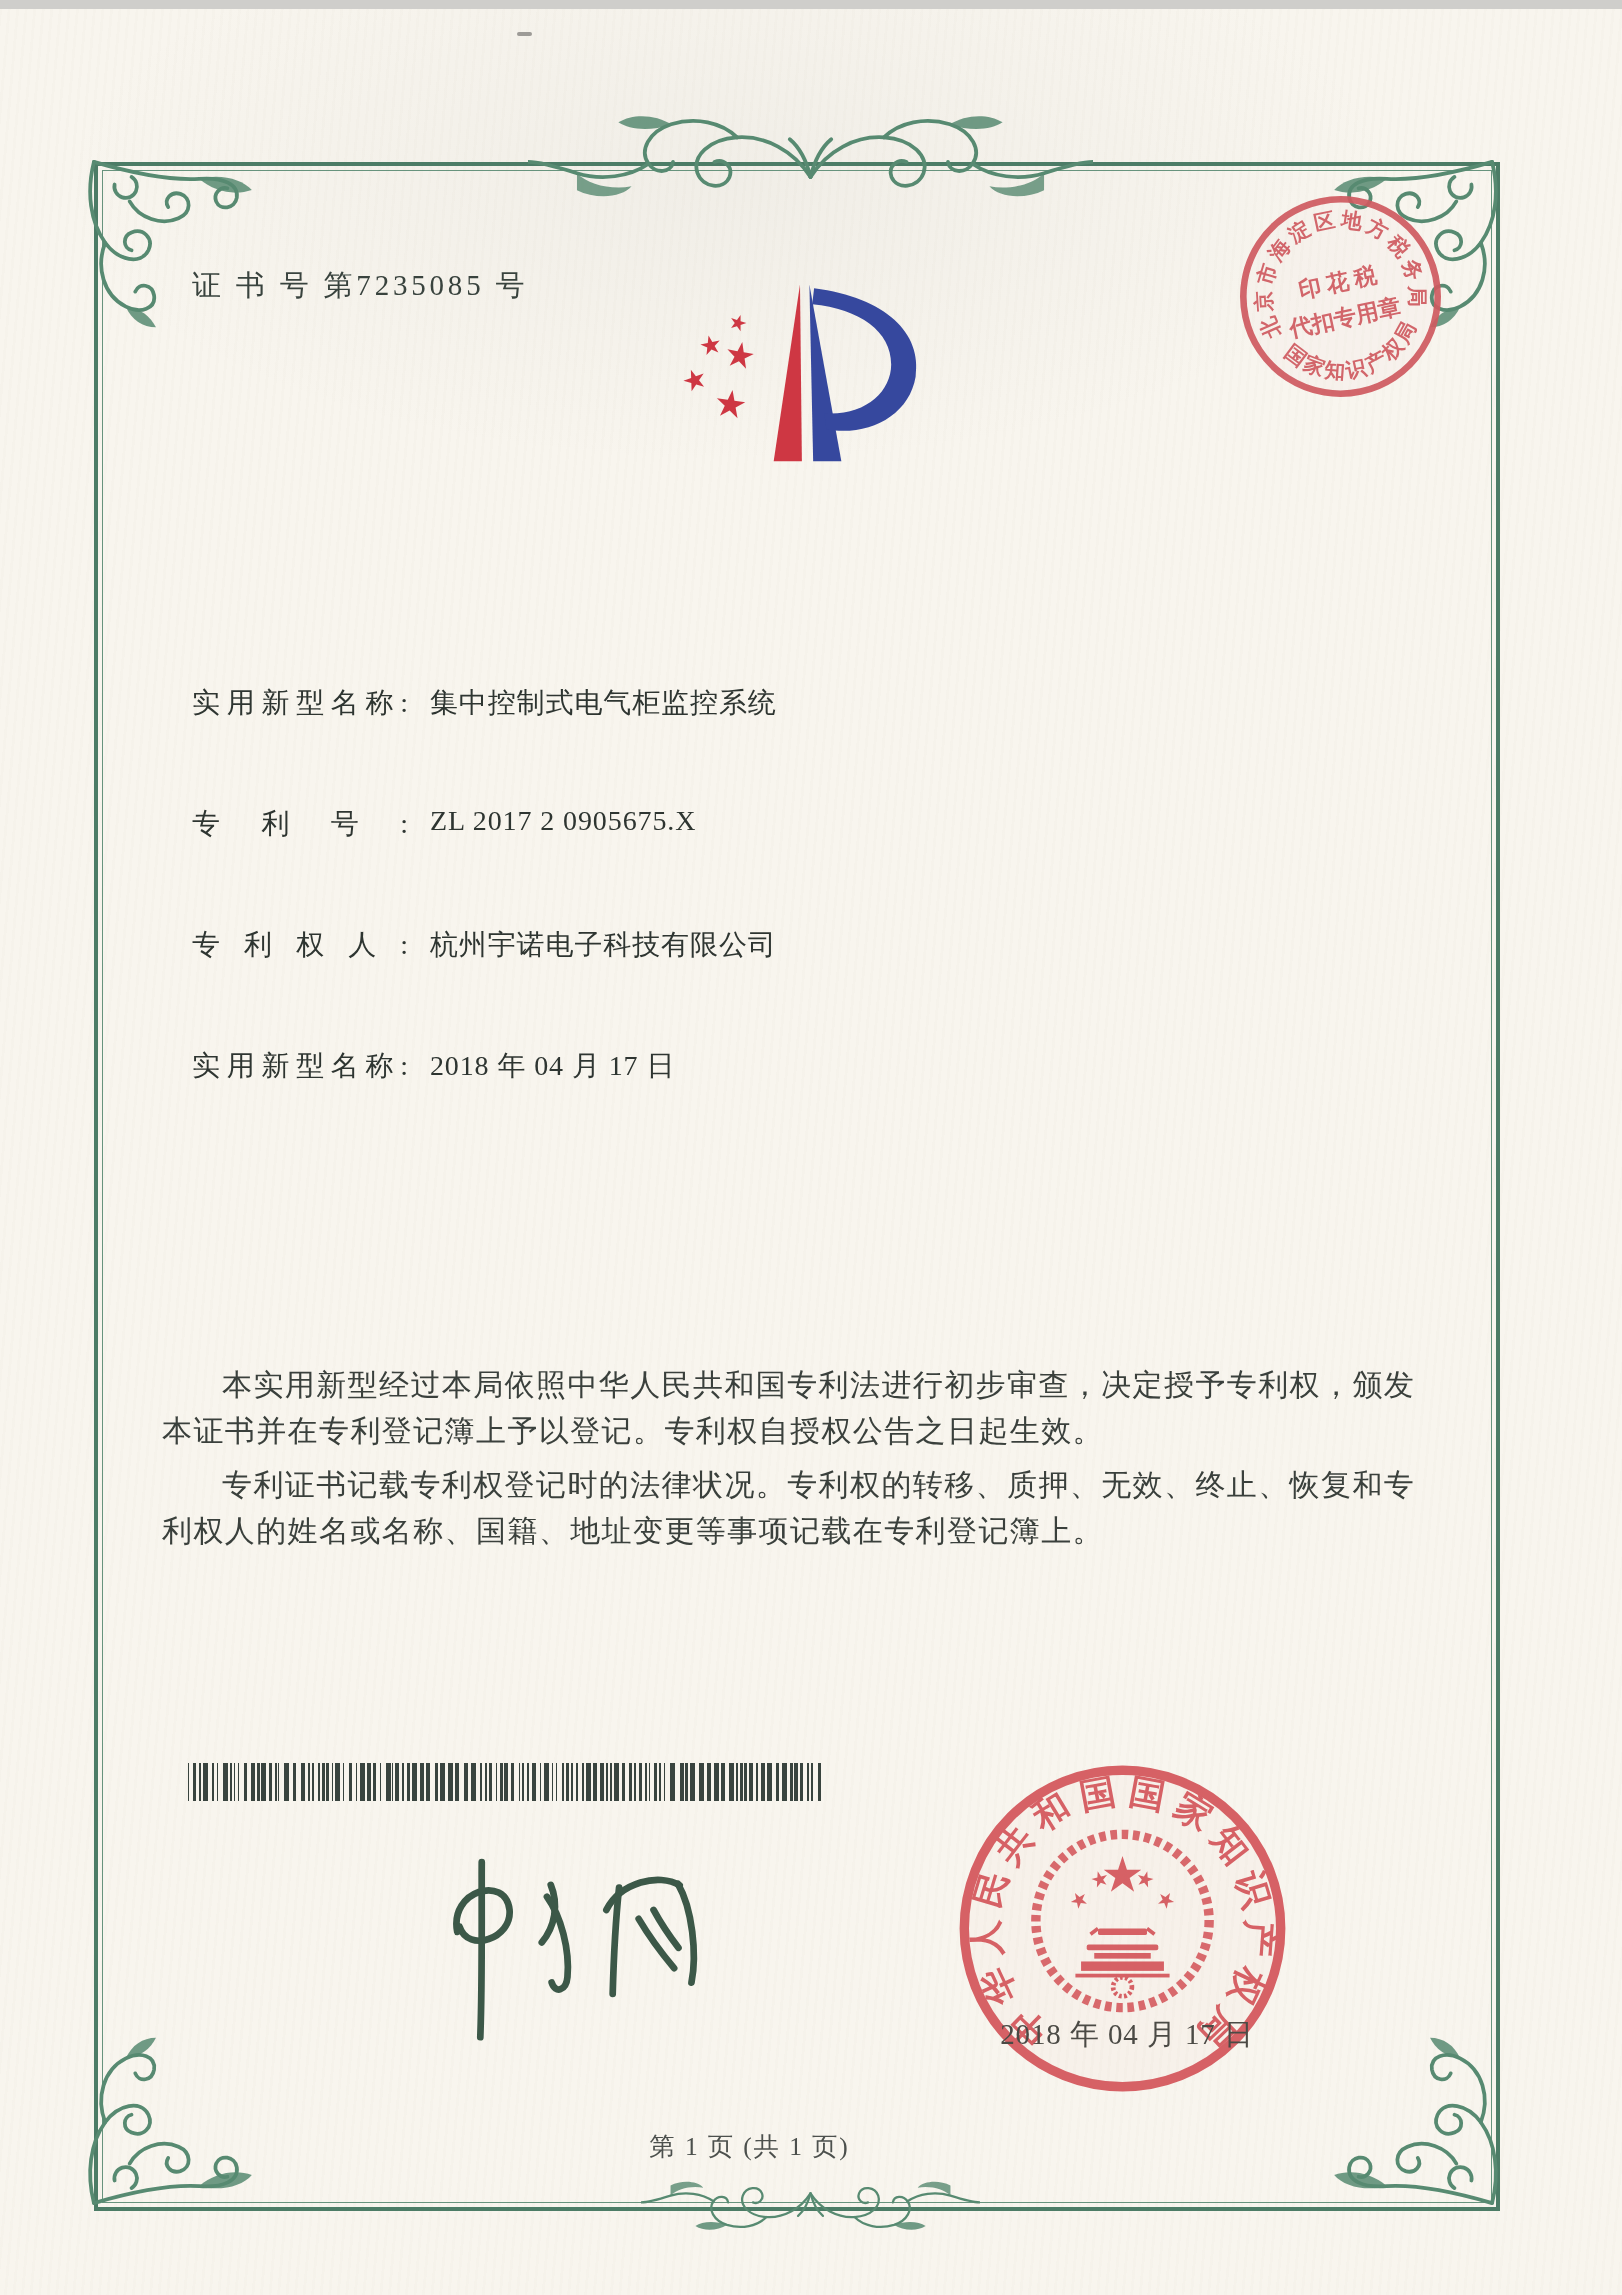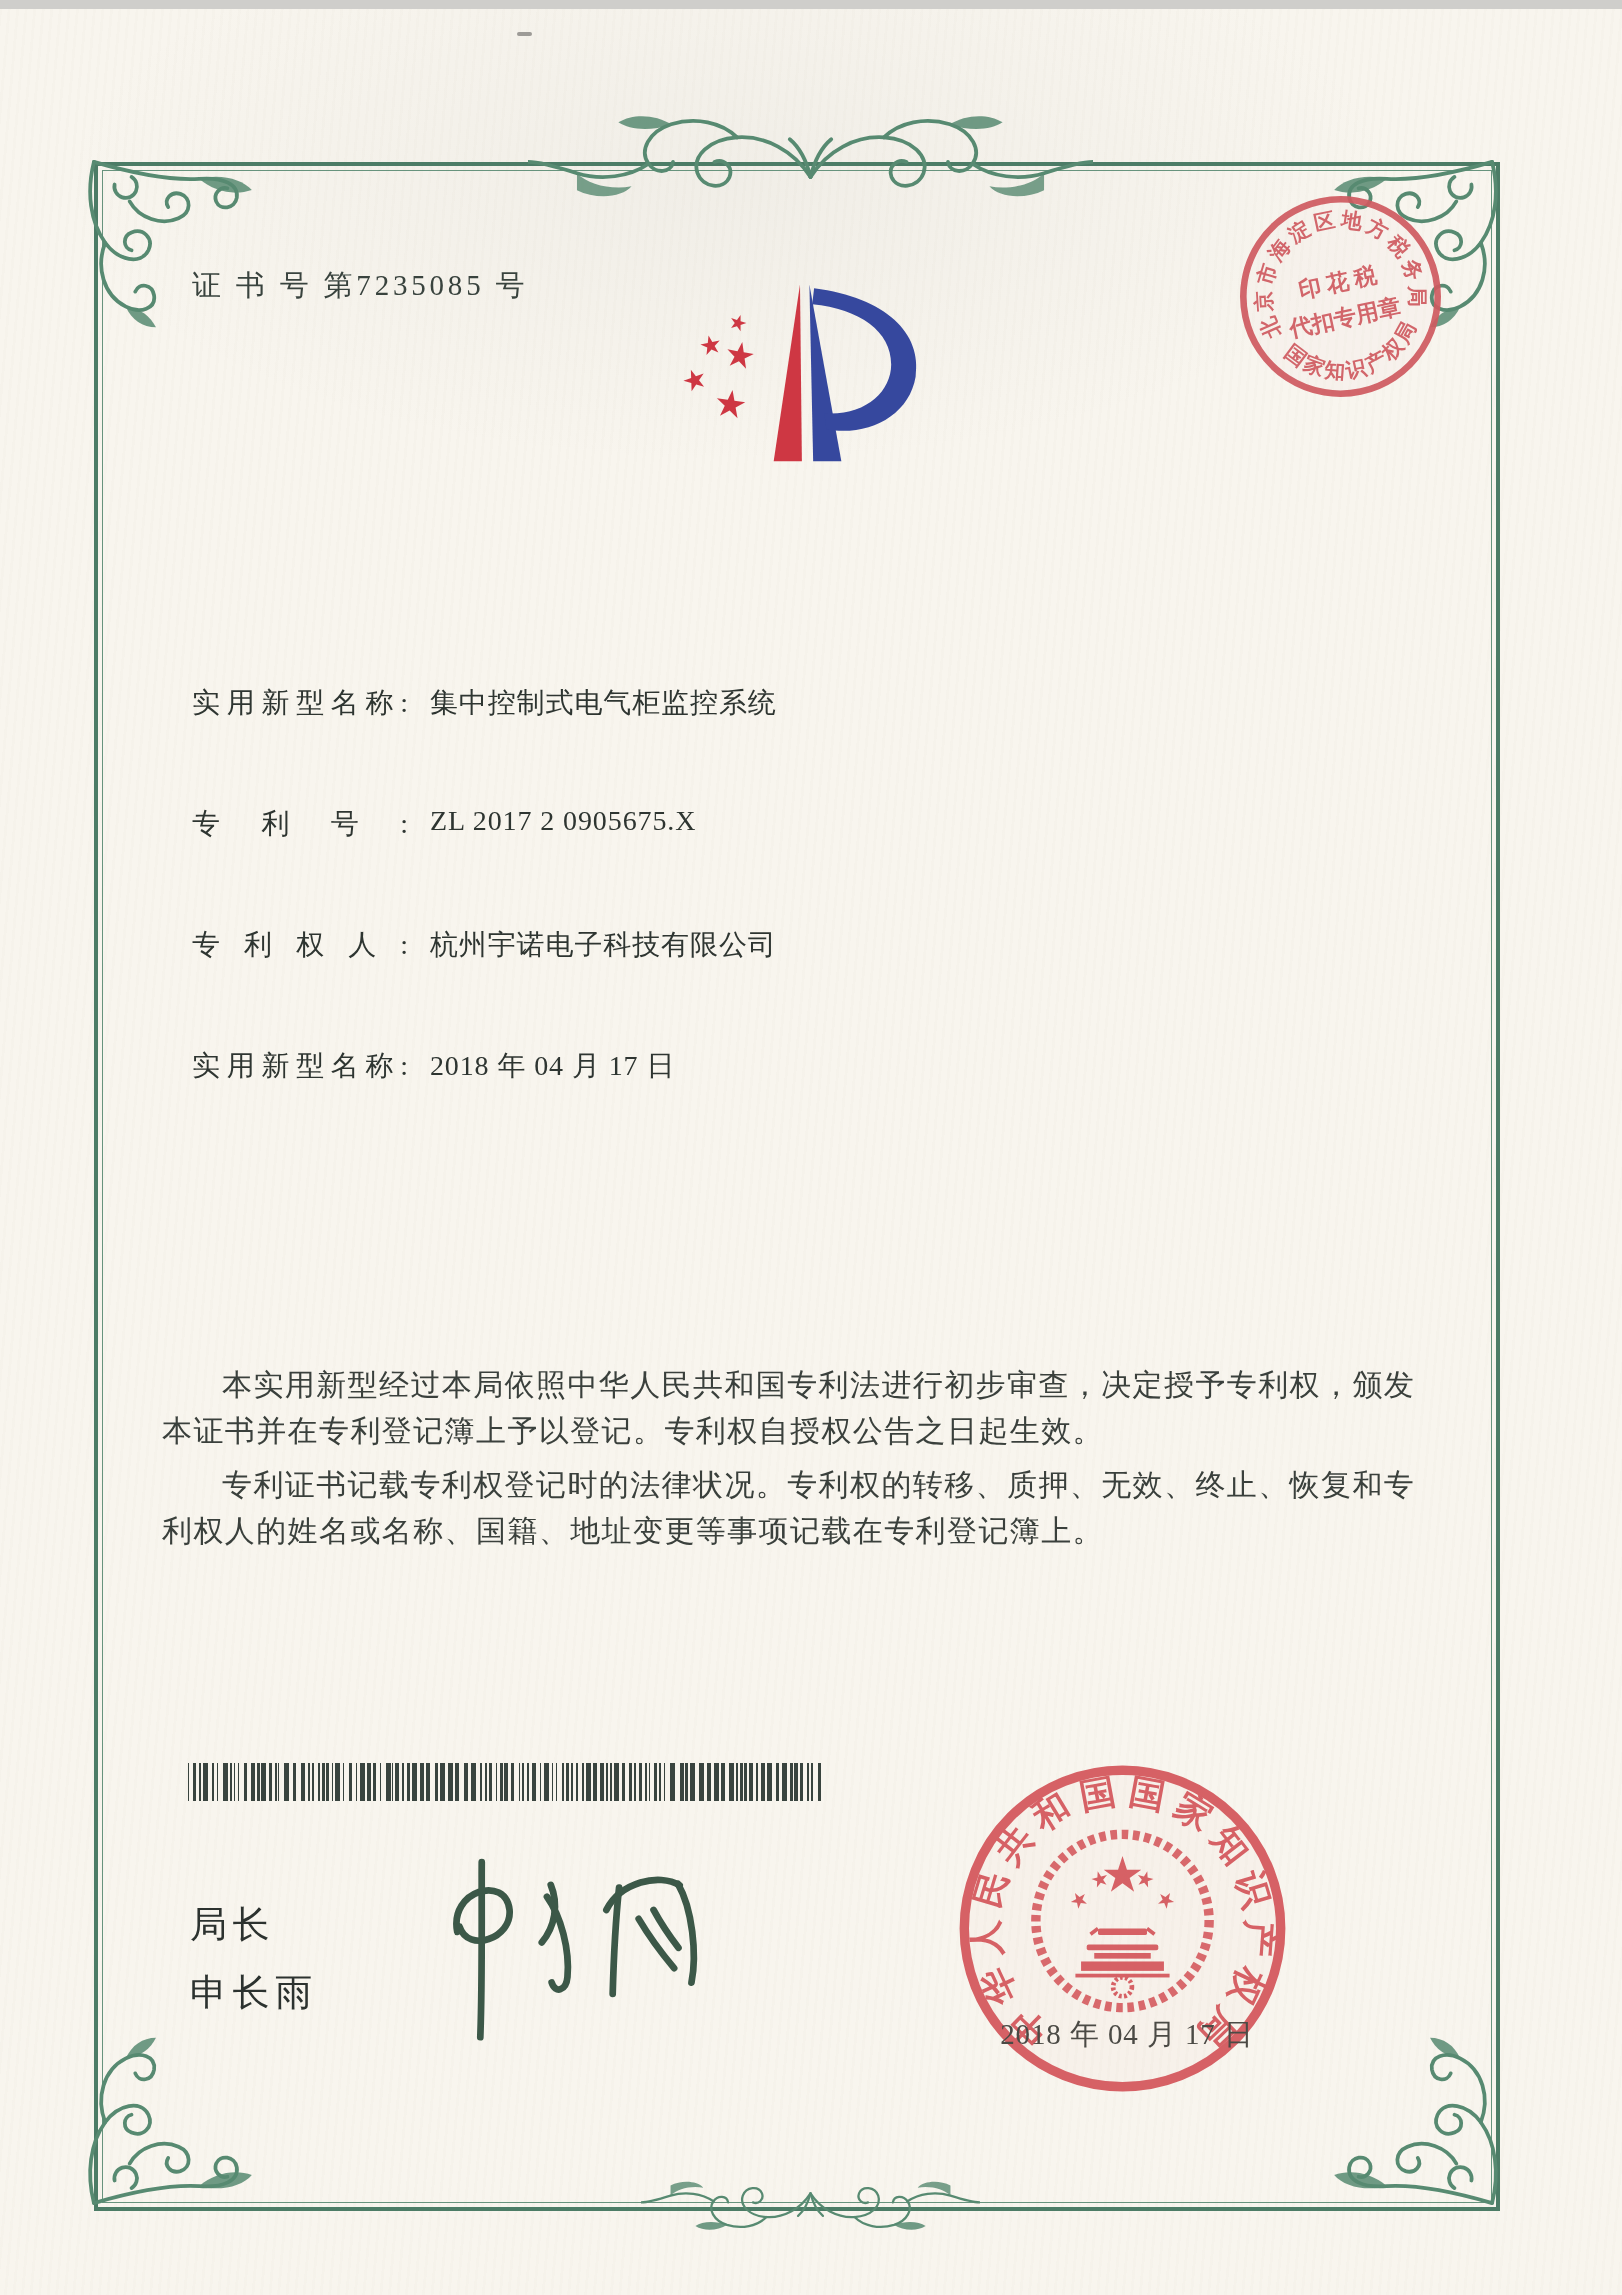--- a/index.html
+++ b/index.html
@@ -289,24 +289,20 @@
       <div style="position: absolute; left: 588px; top: 0px; width: 2.8px; height: 38px; background: rgb(57, 68, 63);"></div>
       <div style="position: absolute; left: 594px; top: 0px; width: 4.7px; height: 38px; background: rgb(57, 68, 63);"></div>
       <div style="position: absolute; left: 602px; top: 0px; width: 2.8px; height: 38px; background: rgb(57, 68, 63);"></div>
       <div style="position: absolute; left: 606px; top: 0px; width: 3.8px; height: 38px; background: rgb(57, 68, 63);"></div>
       <div style="position: absolute; left: 612px; top: 0px; width: 2.8px; height: 38px; background: rgb(57, 68, 63);"></div>
       <div style="position: absolute; left: 619px; top: 0px; width: 1.9px; height: 38px; background: rgb(57, 68, 63);"></div>
       <div style="position: absolute; left: 623px; top: 0px; width: 1.9px; height: 38px; background: rgb(57, 68, 63);"></div>
       <div style="position: absolute; left: 630px; top: 0px; width: 2.8px; height: 38px; background: rgb(57, 68, 63);"></div>
     </div>
 
-  <div class="abs officer">
-    <div>局长</div>
-    <div>申长雨</div>
-  </div>
 
   <svg class="abs signature" viewBox="0 0 400 240">
     <g fill="none" stroke="#3c5848" stroke-width="8" stroke-linecap="round">
       <path d="M72,100 C64,50 132,34 135,76 C137,110 84,126 75,94"></path>
       <path d="M104,18 C102,64 100,158 95,226"></path>
       <path d="M185,48 C194,72 188,98 172,116"></path>
       <path d="M180,62 C196,86 205,126 201,158 C199,174 186,178 182,164"></path>
       <path d="M250,80 C268,48 314,38 338,54"></path>
       <path d="M266,54 C260,96 256,148 254,180"></path>
       <path d="M336,52 C352,82 356,136 348,170"></path>
@@ -343,15 +339,16 @@
       <text x="253.43003982138788" y="59.629616384139624" fill="#d4565b" font-size="38" font-weight="bold" text-anchor="middle" dominant-baseline="middle" transform="rotate(31.384615384615387 253.43003982138788 59.629616384139624)">家</text>
       <text x="291.5740934168224" y="93.78966605902632" fill="#d4565b" font-size="38" font-weight="bold" text-anchor="middle" dominant-baseline="middle" transform="rotate(52.30769230769232 291.5740934168224 93.78966605902632)">知</text>
       <text x="315.0039153012354" y="139.31901115586223" fill="#d4565b" font-size="38" font-weight="bold" text-anchor="middle" dominant-baseline="middle" transform="rotate(73.23076923076923 315.0039153012354 139.31901115586223)">识</text>
       <text x="320.62961410650024" y="190.21330682280848" fill="#d4565b" font-size="38" font-weight="bold" text-anchor="middle" dominant-baseline="middle" transform="rotate(94.15384615384616 320.62961410650024 190.21330682280848)">产</text>
       <text x="307.7092807278945" y="239.76068620727034" fill="#d4565b" font-size="38" font-weight="bold" text-anchor="middle" dominant-baseline="middle" transform="rotate(115.0769230769231 307.7092807278945 239.76068620727034)">权</text>
       <text x="277.9468302347186" y="281.4269118477498" fill="#d4565b" font-size="38" font-weight="bold" text-anchor="middle" dominant-baseline="middle" transform="rotate(136 277.9468302347186 281.4269118477498)">局</text>
     </svg>
 
   <div class="abs seal-date">2018 年 04 月 17 日</div>
 
+  <div class="abs footer">第 1 页 (共 1 页)</div>
 
 </div>
 
 
 </body></html>

